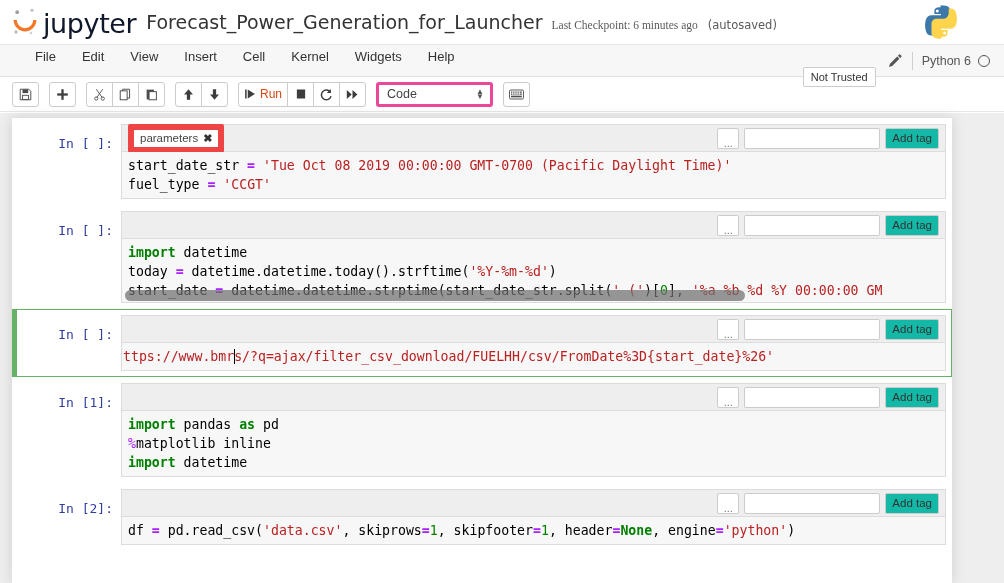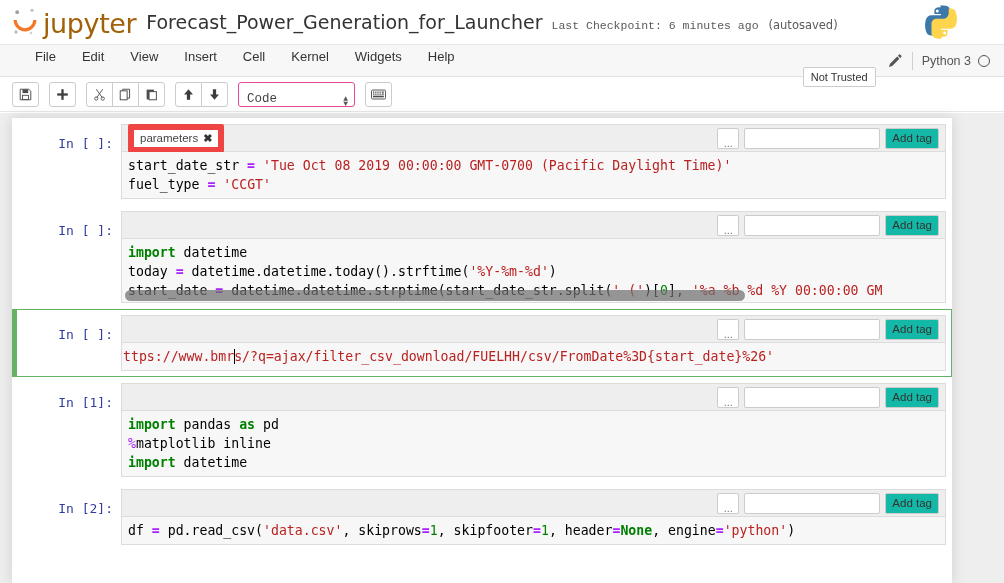--- a/index.html
+++ b/index.html
@@ -42,39 +42,39 @@
     user-select: none;
   }
   .jp-mark {
     width: 30px;
     height: 30px;
     position: relative;
     margin-right: 3px;
   }
   .jp-word {
     font-size: 27px;
-    color: #a16207;
+    color: #0f172a;
     font-family: "DejaVu Sans", sans-serif;
     letter-spacing: -0.4px;
     font-weight: 400;
     line-height: 1;
     position: relative;
     top: 1px;
   }
   .nb-name {
     font-size: 19px;
     color: #333333;
     font-family: "DejaVu Sans", sans-serif;
     margin-right: 9px;
     white-space: nowrap;
   }
   .checkpoint {
     font-size: 11.5px;
     color: #5a5a5a;
-    font-family: Liberation Mono, monospace;
+    font-family: Liberation Serif, serif;
     white-space: nowrap;
     position: relative;
     top: 3px;
   }
   .autosaved {
     font-size: 11.5px;
     color: #5a5a5a;
     font-family: "DejaVu Sans", sans-serif;
     margin-left: 10px;
     white-space: nowrap;
@@ -190,31 +190,31 @@
   .tb-group .tb-btn:only-child { border-radius: 3px; }
   .run-label {
     font-size: 12px;
     color: #d9480f;
     font-family: "Liberation Sans", sans-serif;
     margin-left: 4px;
   }
   .celltype-select {
     width: 117px;
     height: 25px;
-    border: 1px solid #ec4899;
+    border: 3px solid #ec4899;
     border-radius: 3px;
     background: #ffffff;
     display: flex;
-    align-items: flex-end;
+    align-items: center;
     justify-content: space-between;
     padding: 0 6px 0 8px;
     box-sizing: border-box;
     font-size: 12.5px;
     color: #444;
-    font-family: Liberation Mono, monospace;
+    font-family: Liberation Sans, sans-serif;
     margin-right: 10px;
     cursor: pointer;
   }
   .spin {
     display: flex;
     flex-direction: column;
     line-height: 5px;
     font-size: 8px;
     color: #555;
   }
@@ -452,21 +452,21 @@
 
     <div class="menu-right">
       <div class="trust-badge">Not Trusted</div>
       <span class="pencil-btn">
         <svg width="14" height="14" viewBox="0 0 14 14" xmlns="http://www.w3.org/2000/svg">
           <path d="M1 13l1-3.2 7.2-7.2 2.2 2.2-7.2 7.2z" fill="#555555"></path>
           <path d="M9.9 1.7l1-1a1 1 0 0 1 1.4 0l.9.9a1 1 0 0 1 0 1.4l-1 1z" fill="#555555"></path>
         </svg>
       </span>
       <span class="menu-divider"></span>
-      <span class="kernel-name">Python 3</span>
+      <span class="kernel-name">Python 6</span>
       <span class="kernel-idle"></span>
     </div>
   </div>
 
   <div class="toolbar">
     <div class="tb-group">
       <div class="tb-btn">
         <svg width="13" height="13" viewBox="0 0 16 16" xmlns="http://www.w3.org/2000/svg">
           <path d="M1.5 1.5h10.5L14.5 4v10.5h-13z" fill="none" stroke="#4d4d4d" stroke-width="1.2"></path>
           <rect x="4.3" y="1.8" width="7" height="4.5" fill="#4d4d4d"></rect>
@@ -512,20 +512,46 @@
           <path d="M8 1.5L13.5 8H10v6.5H6V8H2.5z" fill="#3d3d3d"></path>
         </svg>
       </div>
       <div class="tb-btn">
         <svg width="13" height="13" viewBox="0 0 16 16" xmlns="http://www.w3.org/2000/svg">
           <path d="M8 14.5L2.5 8H6V1.5h4V8h3.5z" fill="#3d3d3d"></path>
         </svg>
       </div>
     </div>
 
+    <div class="tb-group">
+      <div class="tb-btn">
+        <svg width="12" height="12" viewBox="0 0 16 16" xmlns="http://www.w3.org/2000/svg">
+          <rect x="1.5" y="2" width="2" height="12" fill="#3d3d3d"></rect>
+          <path d="M5 2l9.5 6L5 14z" fill="#3d3d3d"></path>
+        </svg>
+        <span class="run-label">Run</span>
+      </div>
+      <div class="tb-btn">
+        <svg width="12" height="12" viewBox="0 0 16 16" xmlns="http://www.w3.org/2000/svg">
+          <rect x="2.5" y="2" width="11" height="12" fill="#3d3d3d"></rect>
+        </svg>
+      </div>
+      <div class="tb-btn">
+        <svg width="13" height="13" viewBox="0 0 16 16" xmlns="http://www.w3.org/2000/svg">
+          <path d="M13 5.5A6 6 0 1 0 13.6 10" fill="none" stroke="#3d3d3d" stroke-width="1.8"></path>
+          <path d="M13.3 1.2v5h-5z" fill="#3d3d3d"></path>
+        </svg>
+      </div>
+      <div class="tb-btn">
+        <svg width="13" height="13" viewBox="0 0 16 16" xmlns="http://www.w3.org/2000/svg">
+          <path d="M1 2.5l6 5.5-6 5.5z" fill="#3d3d3d"></path>
+          <path d="M8 2.5l6 5.5-6 5.5z" fill="#3d3d3d"></path>
+        </svg>
+      </div>
+    </div>
 
     <div class="celltype-select">
       <span>Code</span>
       <span class="spin">
         <span>▲</span>
           <span>▼</span>
       </span>
     </div>
 
     <div class="tb-group">

